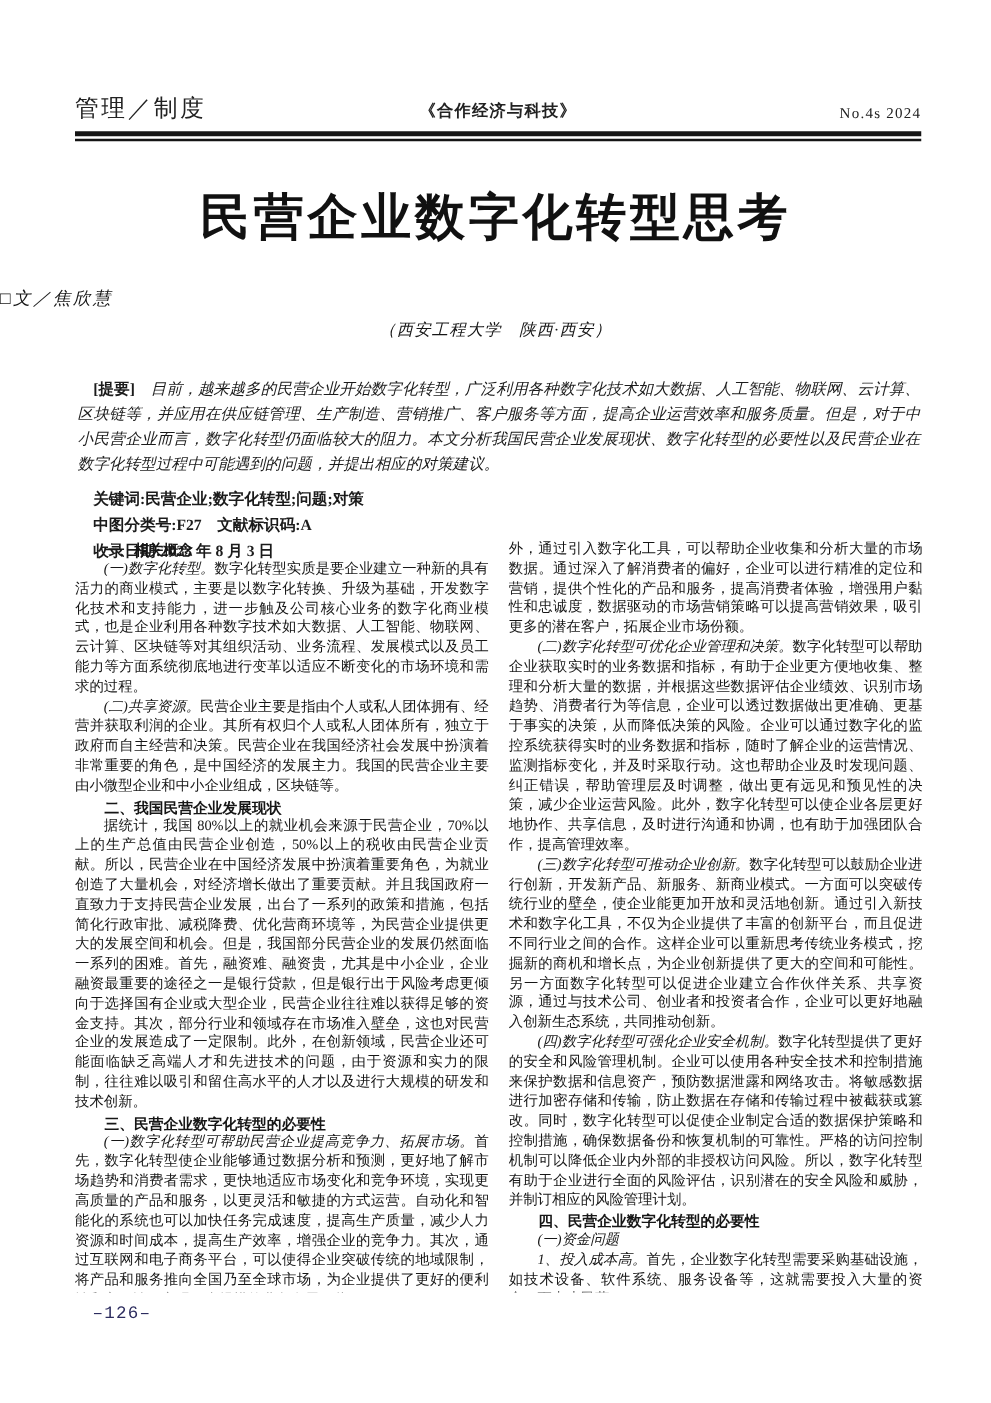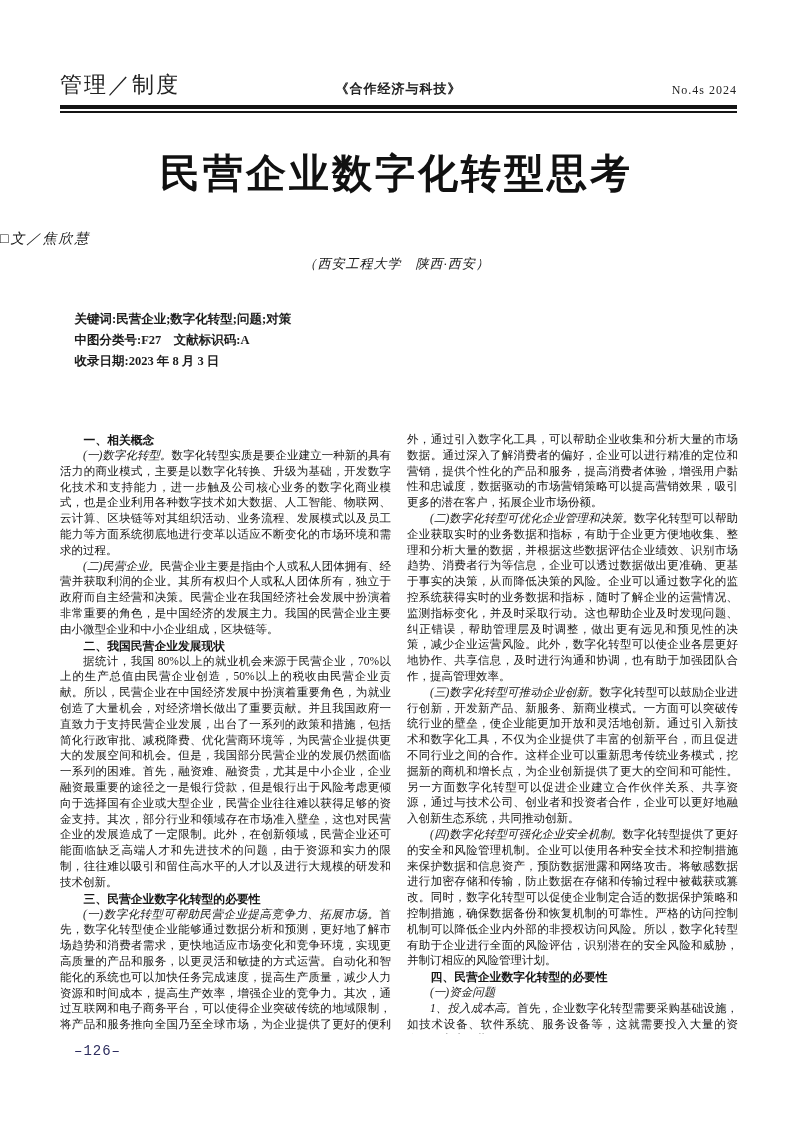--- a/index.html
+++ b/index.html
@@ -10,21 +10,21 @@
     background:#ffffff;
     color:#161616;
     font-family:"Liberation Serif", serif;
     overflow:hidden;
   }
   
   .running-head { position:absolute; top:72px; left:60px; right:56px; height:28px; }
   .rh-section {
     position:absolute; left:0; bottom:0;
     font-family:"Liberation Sans", sans-serif;
-    font-size:22px; letter-spacing:2px; color:#222;
+    font-size:19px; letter-spacing:2px; color:#222;
   }
   .rh-journal {
     position:absolute; left:50%; bottom:2px; transform:translateX(-50%);
     font-size:13px; font-weight:bold; letter-spacing:1px; color:#222;
   }
   .rh-issue {
     position:absolute; right:0; bottom:2px;
     font-size:12px; color:#222; letter-spacing:1px;
   }
   .head-rule { position:absolute; top:105px; left:60px; right:56px; }
@@ -90,31 +90,32 @@
   <div class="head-rule">
     <div class="thick"></div>
     <div class="thin"></div>
   </div>
 
   <h1 class="article-title">民营企业数字化转型思考</h1>
   <div class="byline">□文／焦欣慧</div>
   <div class="affiliation">（西安工程大学　陕西·西安）</div>
 
   <section class="front">
+    <p class="abstract"><span class="lbl">[提要]</span>　<span>目前，越来越多的民营企业开始数字化转型，广泛利用各种数字化技术如大数据、人工智能、物联网、云计算、区块链等，并应用在供应链管理、生产制造、营销推广、客户服务等方面，提高企业运营效率和服务质量。但是，对于中小民营企业而言，数字化转型仍面临较大的阻力。本文分析我国民营企业发展现状、数字化转型的必要性以及民营企业在数字化转型过程中可能遇到的问题，并提出相应的对策建议。</span></p>
     <p class="meta first">关键词:民营企业;数字化转型;问题;对策</p>
     <p class="meta">中图分类号:F27　文献标识码:A</p>
     <p class="meta">收录日期:2023 年 8 月 3 日</p>
   </section>
 
   <div class="columns">
 
     <div class="col">
       <h3 class="sec">一、相关概念</h3>
       <p class="para"><span class="kai">(一)数字化转型。</span><span>数字化转型实质是要企业建立一种新的具有活力的商业模式，主要是以数字化转换、升级为基础，开发数字化技术和支持能力，进一步触及公司核心业务的数字化商业模式，也是企业利用各种数字技术如大数据、人工智能、物联网、云计算、区块链等对其组织活动、业务流程、发展模式以及员工能力等方面系统彻底地进行变革以适应不断变化的市场环境和需求的过程。</span></p>
-      <p class="para"><span class="kai">(二)民营企业。</span><span>民营企业主要是指由个人或私人团体拥有、经营并获取利润的企业。其所有权归个人或私人团体所有，独立于政府而自主经营和决策。民营企业在我国经济社会发展中扮演着非常重要的角色，是中国经济的发展主力。我国的民营企业主要由小微型企业和中小企业组成，区块链等。</span></p>
+      <p class="para"><span class="kai">(二)共享资源。</span><span>民营企业主要是指由个人或私人团体拥有、经营并获取利润的企业。其所有权归个人或私人团体所有，独立于政府而自主经营和决策。民营企业在我国经济社会发展中扮演着非常重要的角色，是中国经济的发展主力。我国的民营企业主要由小微型企业和中小企业组成，区块链等。</span></p>
       <h3 class="sec">二、我国民营企业发展现状</h3>
       <p class="para"><span>据统计，我国 80%以上的就业机会来源于民营企业，70%以上的生产总值由民营企业创造，50%以上的税收由民营企业贡献。所以，民营企业在中国经济发展中扮演着重要角色，为就业创造了大量机会，对经济增长做出了重要贡献。并且我国政府一直致力于支持民营企业发展，出台了一系列的政策和措施，包括简化行政审批、减税降费、优化营商环境等，为民营企业提供更大的发展空间和机会。但是，我国部分民营企业的发展仍然面临一系列的困难。首先，融资难、融资贵，尤其是中小企业，企业融资最重要的途径之一是银行贷款，但是银行出于风险考虑更倾向于选择国有企业或大型企业，民营企业往往难以获得足够的资金支持。其次，部分行业和领域存在市场准入壁垒，这也对民营企业的发展造成了一定限制。此外，在创新领域，民营企业还可能面临缺乏高端人才和先进技术的问题，由于资源和实力的限制，往往难以吸引和留住高水平的人才以及进行大规模的研发和技术创新。</span></p>
       <h3 class="sec">三、民营企业数字化转型的必要性</h3>
       <p class="para"><span class="kai">(一)数字化转型可帮助民营企业提高竞争力、拓展市场。</span><span>首先，数字化转型使企业能够通过数据分析和预测，更好地了解市场趋势和消费者需求，更快地适应市场变化和竞争环境，实现更高质量的产品和服务，以更灵活和敏捷的方式运营。自动化和智能化的系统也可以加快任务完成速度，提高生产质量，减少人力资源和时间成本，提高生产效率，增强企业的竞争力。其次，通过互联网和电子商务平台，可以使得企业突破传统的地域限制，将产品和服务推向全国乃至全球市场，为企业提供了更好的便利性和交互性，实现更大规模的业务发展。此</span></p>
     </div>
 
     <div class="col">
       <p class="para cont"><span>外，通过引入数字化工具，可以帮助企业收集和分析大量的市场数据。通过深入了解消费者的偏好，企业可以进行精准的定位和营销，提供个性化的产品和服务，提高消费者体验，增强用户黏性和忠诚度，数据驱动的市场营销策略可以提高营销效果，吸引更多的潜在客户，拓展企业市场份额。</span></p>
       <p class="para"><span class="kai">(二)数字化转型可优化企业管理和决策。</span><span>数字化转型可以帮助企业获取实时的业务数据和指标，有助于企业更方便地收集、整理和分析大量的数据，并根据这些数据评估企业绩效、识别市场趋势、消费者行为等信息，企业可以透过数据做出更准确、更基于事实的决策，从而降低决策的风险。企业可以通过数字化的监控系统获得实时的业务数据和指标，随时了解企业的运营情况、监测指标变化，并及时采取行动。这也帮助企业及时发现问题、纠正错误，帮助管理层及时调整，做出更有远见和预见性的决策，减少企业运营风险。此外，数字化转型可以使企业各层更好地协作、共享信息，及时进行沟通和协调，也有助于加强团队合作，提高管理效率。</span></p>
       <p class="para"><span class="kai">(三)数字化转型可推动企业创新。</span><span>数字化转型可以鼓励企业进行创新，开发新产品、新服务、新商业模式。一方面可以突破传统行业的壁垒，使企业能更加开放和灵活地创新。通过引入新技术和数字化工具，不仅为企业提供了丰富的创新平台，而且促进不同行业之间的合作。这样企业可以重新思考传统业务模式，挖掘新的商机和增长点，为企业创新提供了更大的空间和可能性。另一方面数字化转型可以促进企业建立合作伙伴关系、共享资源，通过与技术公司、创业者和投资者合作，企业可以更好地融入创新生态系统，共同推动创新。</span></p>

